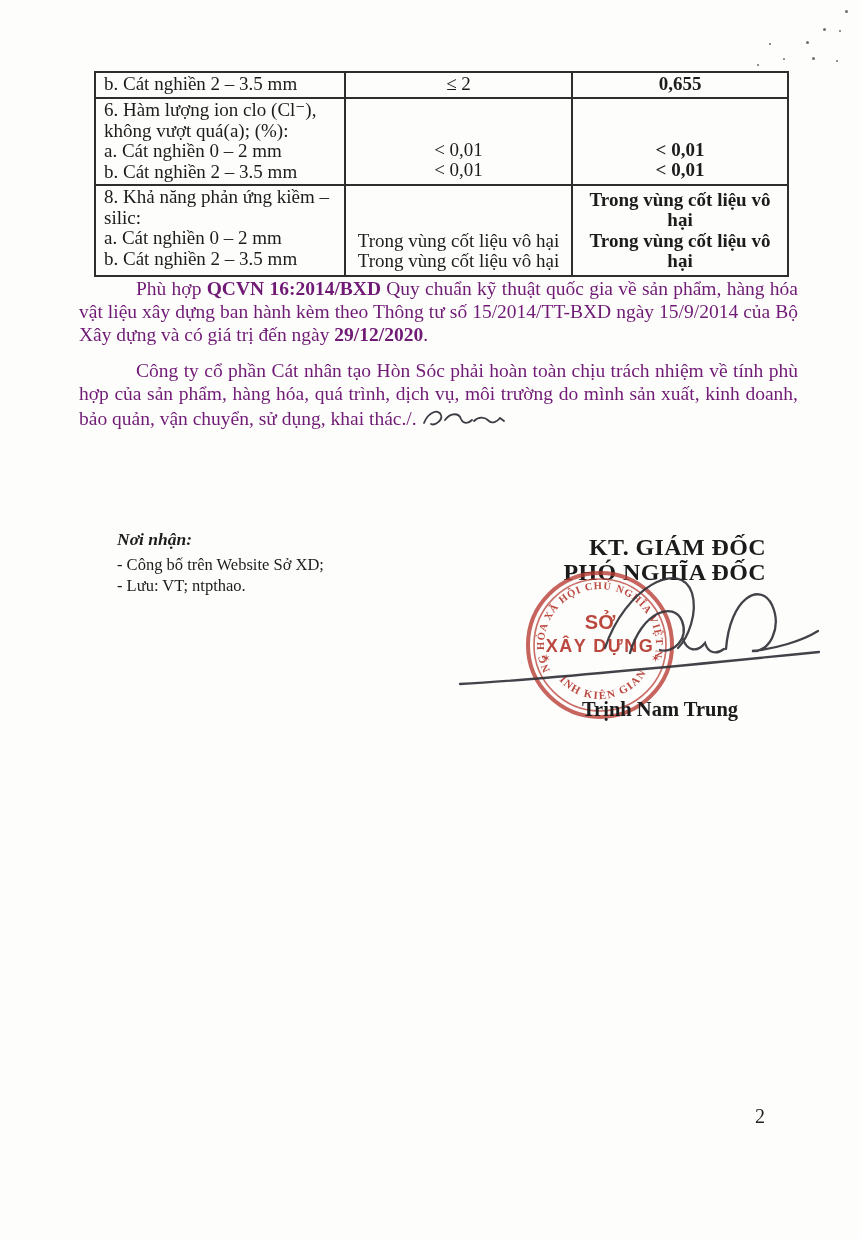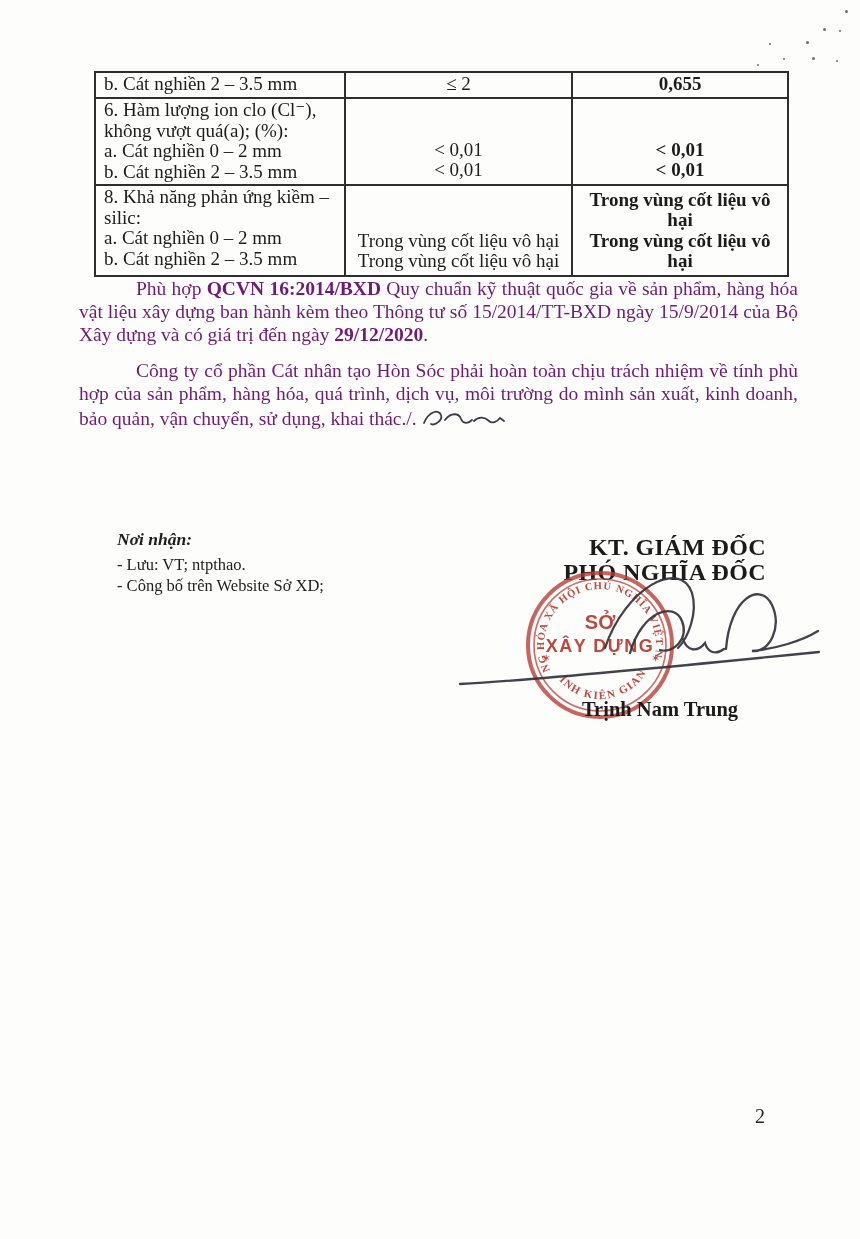--- a/index.html
+++ b/index.html
@@ -108,22 +108,22 @@
         <g fill="none" stroke="#3b3b44" stroke-width="1.8" stroke-linecap="round">
           <path d="M3,18 C8,6 18,4 20,10 C22,15 14,21 10,19"></path>
           <path d="M24,15 c6,-8 14,-7 16,-1 c2,5 7,5 11,1"></path>
           <path d="M53,16 c5,-5 11,-4 15,0 c3,3 8,1 11,-3 l4,3"></path>
         </g>
       </svg></p>
   </div>
 
   <div class="recipients">
     <div class="rhead">Nơi nhận:</div>
+    <div class="ritem">- Công bố trên Website Sở XD;</div>
     <div class="ritem">- Lưu: VT; ntpthao.</div>
-    <div class="ritem">- Công bố trên Website Sở XD;</div>
   </div>
 
   <div class="sigtitles">
     <div>KT. GIÁM ĐỐC</div>
     <div>PHÓ NGHĨA ĐỐC</div>
   </div>
 
   <svg class="stamp-svg" width="160" height="160" viewBox="0 0 160 160">
     <g fill="none" stroke="#b63a31">
       <circle cx="80" cy="80" r="72" stroke-width="4" opacity="0.85"></circle>

